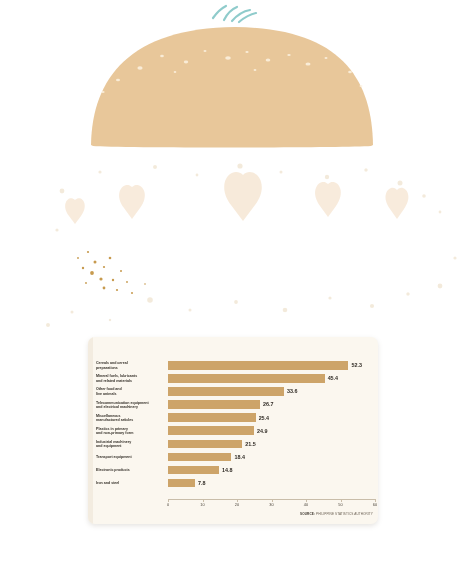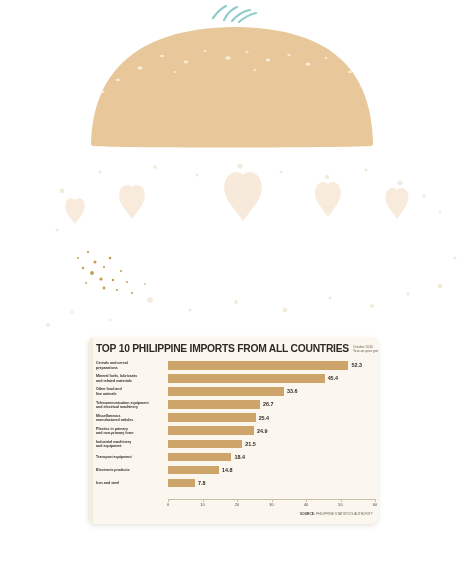--- a/index.html
+++ b/index.html
@@ -253,27 +253,20 @@
       <circle cx="48" cy="325" r="2.0"></circle>
         <circle cx="455" cy="258" r="1.6"></circle>
     </g>
   </svg>
 </div>
 
 <div id="chart-card">
   <div id="chart-card-stripe"></div>
   <div id="chart-inner">
 
-    <div id="chart-header">
-      <div id="chart-title">TOP 10 PHILIPPINE IMPORTS FROM ALL COUNTRIES</div>
-      <div id="chart-subtitle">
-        <span class="sub-line">October 2010</span>
-        <span class="sub-line">Year-on-year growth, in %</span>
-      </div>
-    </div>
 
     <div id="plot">
         <div class="bar-row">
           <div class="bar-label">
             <div>Cereals and cereal</div>
             <div>preparations</div>
           </div>
           <div class="bar-track">
             <div class="bar-fill" style="width: 180.435px; background: rgb(205, 164, 105);"></div>
             <div class="bar-value" style="left: 183.435px;">52.3</div>

